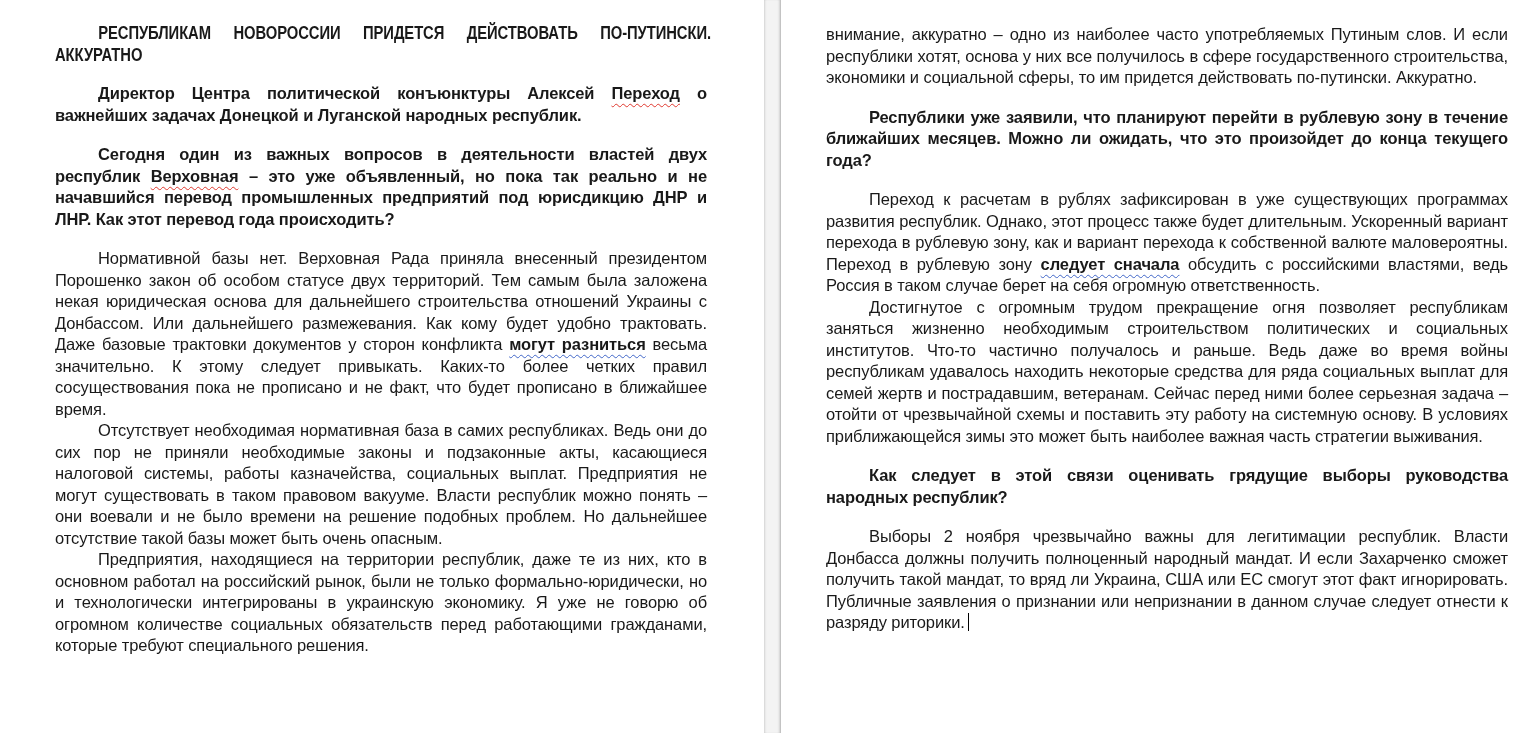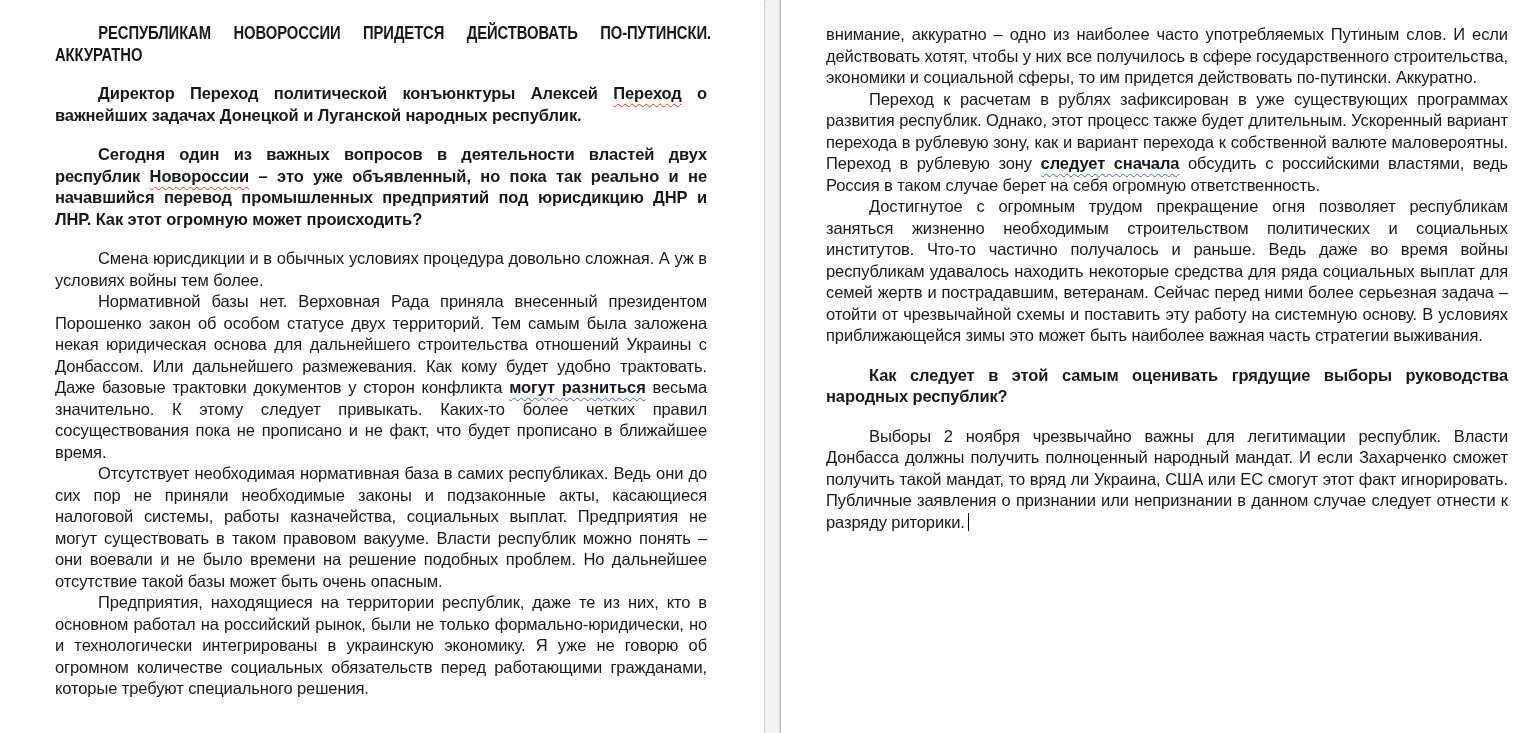--- a/index.html
+++ b/index.html
@@ -102,32 +102,32 @@
     vertical-align: -3px;
     margin-left: 3px;
   }
 </style>
 </head>
 <body>
 
 <div class="page" id="page-left">
   <div class="textcol" id="col-left">
       <p class="para title"><span>РЕСПУБЛИКАМ НОВОРОССИИ ПРИДЕТСЯ ДЕЙСТВОВАТЬ ПО-ПУТИНСКИ. АККУРАТНО</span></p>
-      <p class="para lead"><span>Директор Переход политической конъюнктуры Алексей </span><span class="sp-err">Переход</span><span> о важнейших задачах Донецкой и Луганской народных республик.</span></p>
-      <p class="para question"><span>Сегодня один из важных вопросов в деятельности властей двух республик </span><span class="sp-err">Новороссии</span><span> – это уже объявленный, но пока так реально и не начавшийся перевод промышленных предприятий под юрисдикцию ДНР и ЛНР. Как этот огромную может происходить?</span></p>
-      <p class="para answer"><span>Смена юрисдикции и в обычных условиях процедура довольно сложная. А уж в условиях войны тем более.</span></p>
+      <p class="para lead"><span>Директор Центра политической конъюнктуры Алексей </span><span class="sp-err">Переход</span><span> о важнейших задачах Донецкой и Луганской народных республик.</span></p>
+      <p class="para question"><span>Сегодня один из важных вопросов в деятельности властей двух республик </span><span class="sp-err">Верховная</span><span> – это уже объявленный, но пока так реально и не начавшийся перевод промышленных предприятий под юрисдикцию ДНР и ЛНР. Как этот перевод года происходить?</span></p>
       <p class="para answer"><span>Нормативной базы нет. Верховная Рада приняла внесенный президентом Порошенко закон об особом статусе двух территорий. Тем самым была заложена некая юридическая основа для дальнейшего строительства отношений Украины с Донбассом. Или дальнейшего размежевания. Как кому будет удобно трактовать. Даже базовые трактовки документов у сторон конфликта </span><span class="gr-err">могут разниться</span><span> весьма значительно. К этому следует привыкать. Каких-то более четких правил сосуществования пока не прописано и не факт, что будет прописано в ближайшее время.</span></p>
       <p class="para answer"><span>Отсутствует необходимая нормативная база в самих республиках. Ведь они до сих пор не приняли необходимые законы и подзаконные акты, касающиеся налоговой системы, работы казначейства, социальных выплат. Предприятия не могут существовать в таком правовом вакууме. Власти республик можно понять – они воевали и не было времени на решение подобных проблем. Но дальнейшее отсутствие такой базы может быть очень опасным.</span></p>
       <p class="para answer"><span>Предприятия, находящиеся на территории республик, даже те из них, кто в основном работал на российский рынок, были не только формально-юридически, но и технологически интегрированы в украинскую экономику. Я уже не говорю об огромном количестве социальных обязательств перед работающими гражданами, которые требуют специального решения.</span></p>
     </div>
 </div>
 
 <div id="page-gap"></div>
 
 <div class="page" id="page-right">
   <div class="textcol" id="col-right">
-      <p class="para answer noindent"><span>внимание, аккуратно – одно из наиболее часто употребляемых Путиным слов. И если действовать хотят, чтобы у них все получилось в сфере государственного строительства, экономики и социальной сферы, то им придется действовать по-путински. Аккуратно.</span></p>
+      <p class="para answer noindent"><span>внимание, аккуратно – одно из наиболее часто употребляемых Путиным слов. И если республики хотят, основа у них все получилось в сфере государственного строительства, экономики и социальной сферы, то им придется действовать по-путински. Аккуратно.</span></p>
+      <p class="para question"><span>Республики уже заявили, что планируют перейти в рублевую зону в течение ближайших месяцев. Можно ли ожидать, что это произойдет до конца текущего года?</span></p>
       <p class="para answer"><span>Переход к расчетам в рублях зафиксирован в уже существующих программах развития республик. Однако, этот процесс также будет длительным. Ускоренный вариант перехода в рублевую зону, как и вариант перехода к собственной валюте маловероятны. Переход в рублевую зону </span><span class="gr-err">следует сначала</span><span> обсудить с российскими властями, ведь Россия в таком случае берет на себя огромную ответственность.</span></p>
       <p class="para answer"><span>Достигнутое с огромным трудом прекращение огня позволяет республикам заняться жизненно необходимым строительством политических и социальных институтов. Что-то частично получалось и раньше. Ведь даже во время войны республикам удавалось находить некоторые средства для ряда социальных выплат для семей жертв и пострадавшим, ветеранам. Сейчас перед ними более серьезная задача – отойти от чрезвычайной схемы и поставить эту работу на системную основу. В условиях приближающейся зимы это может быть наиболее важная часть стратегии выживания.</span></p>
-      <p class="para question"><span>Как следует в этой самым оценивать грядущие выборы руководства народных республик?</span></p>
+      <p class="para question"><span>Как следует в этой связи оценивать грядущие выборы руководства народных республик?</span></p>
       <p class="para answer"><span>Выборы 2 ноября чрезвычайно важны для легитимации республик. Власти Донбасса должны получить полноценный народный мандат. И если Захарченко сможет получить такой мандат, то вряд ли Украина, США или ЕС смогут этот факт игнорировать. Публичные заявления о признании или непризнании в данном случае следует отнести к разряду риторики.</span><span class="caret"></span></p>
     </div>
 </div>
 
 </body></html>

